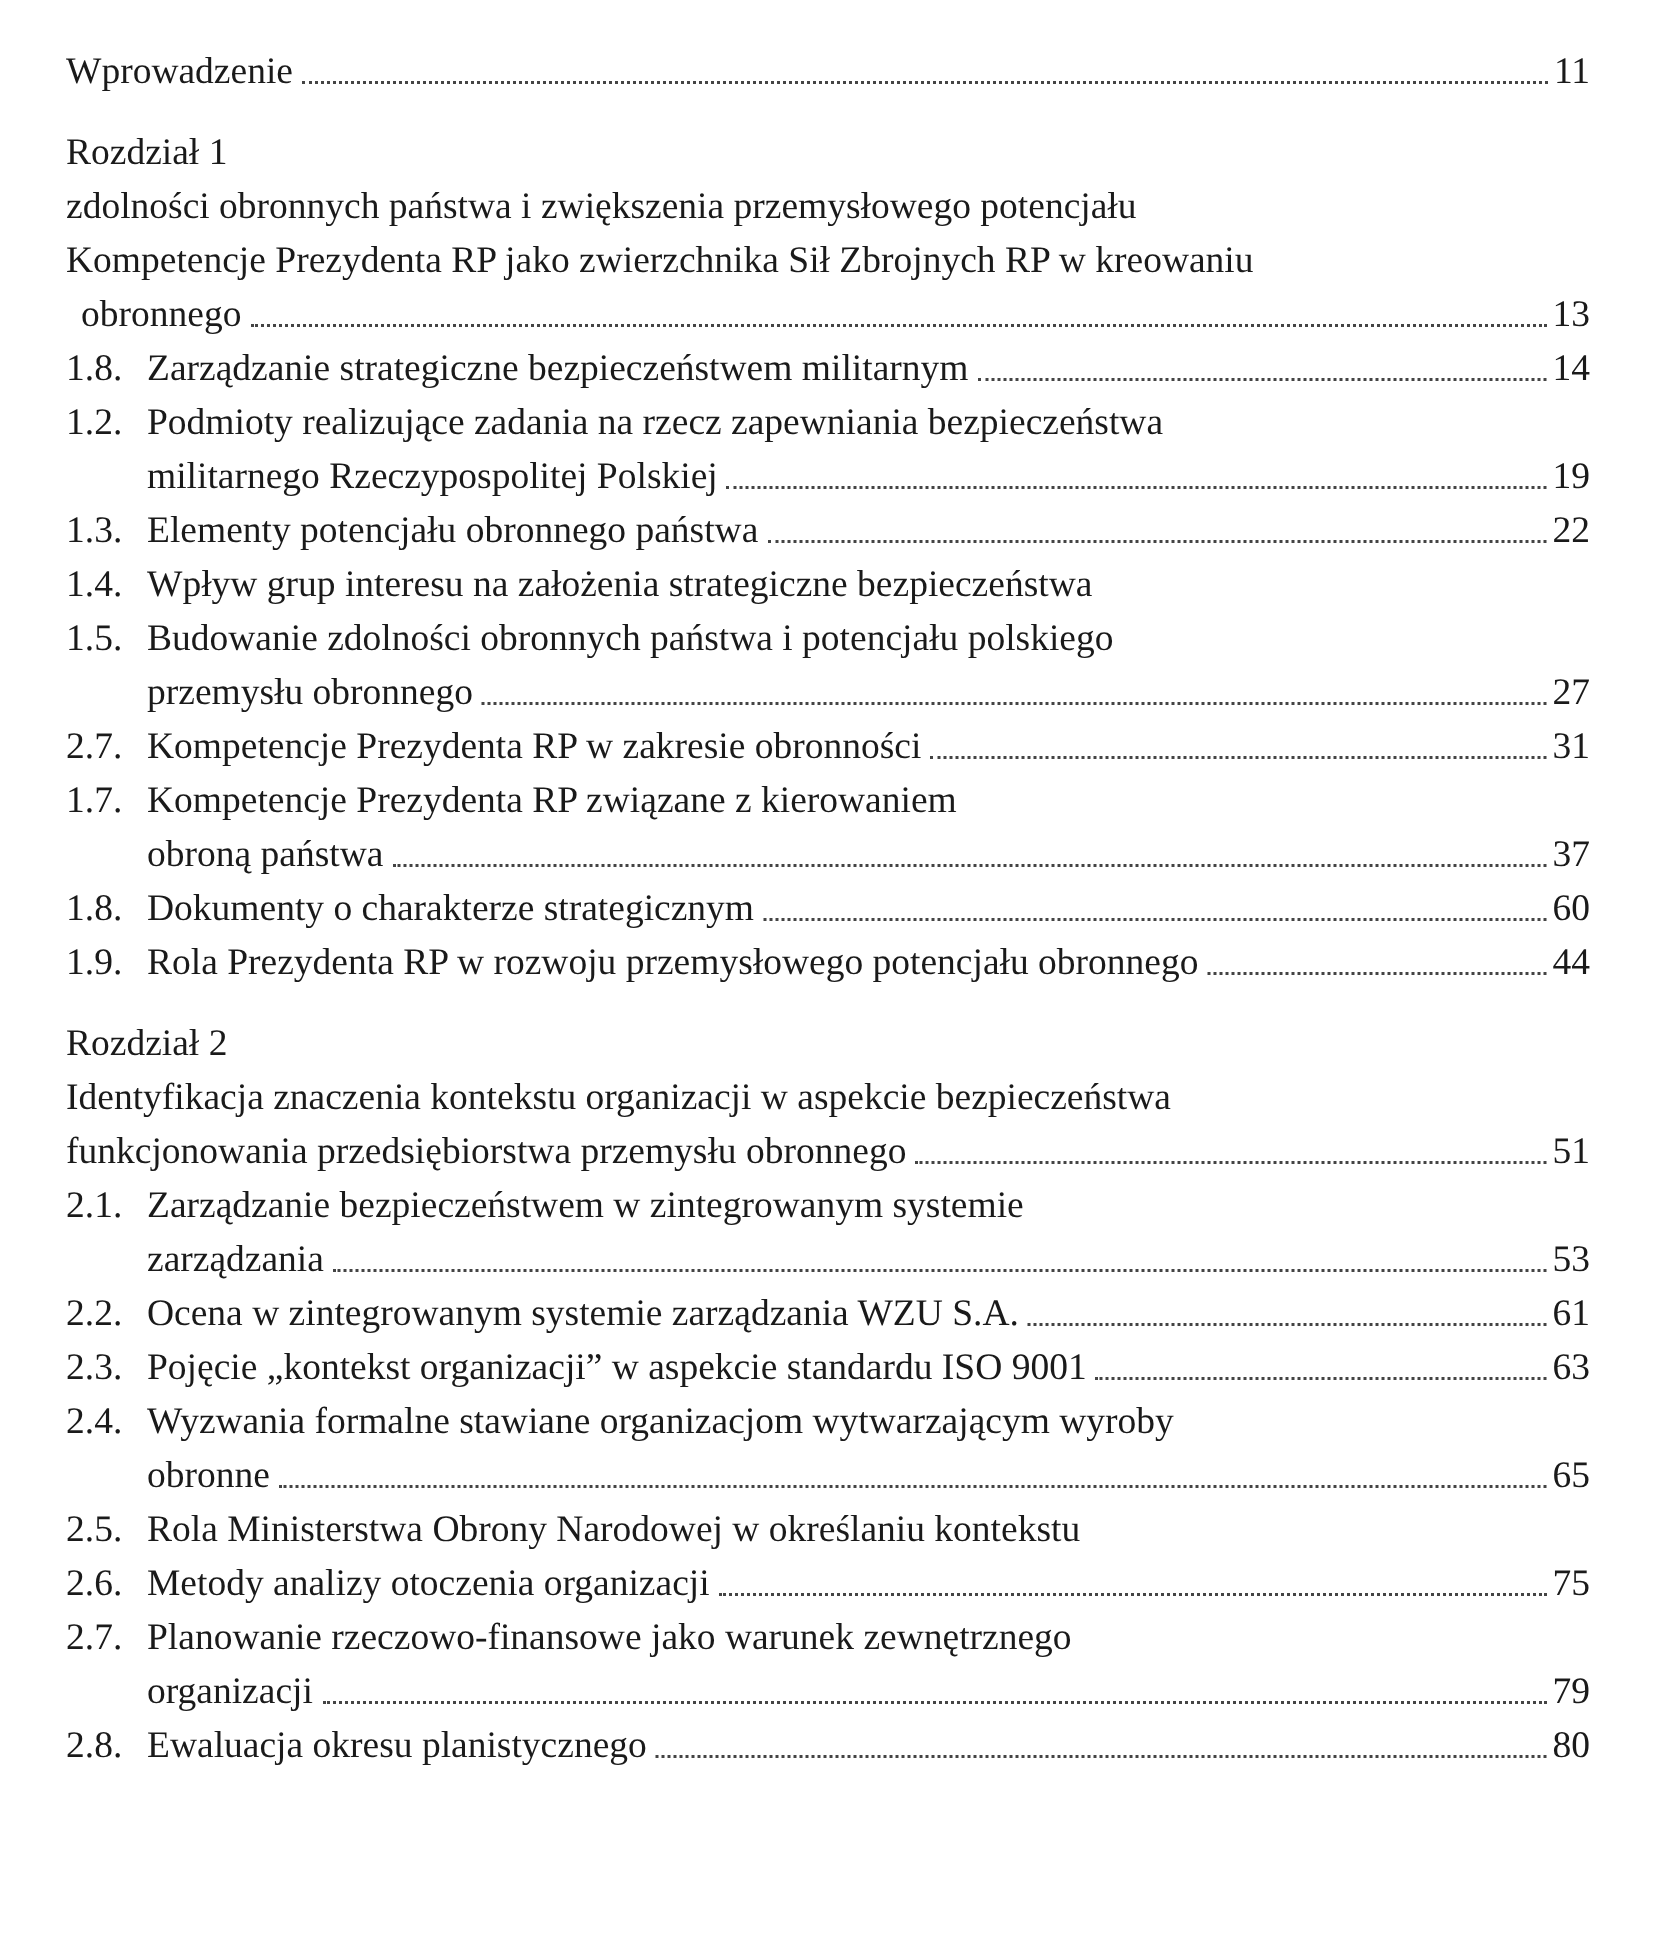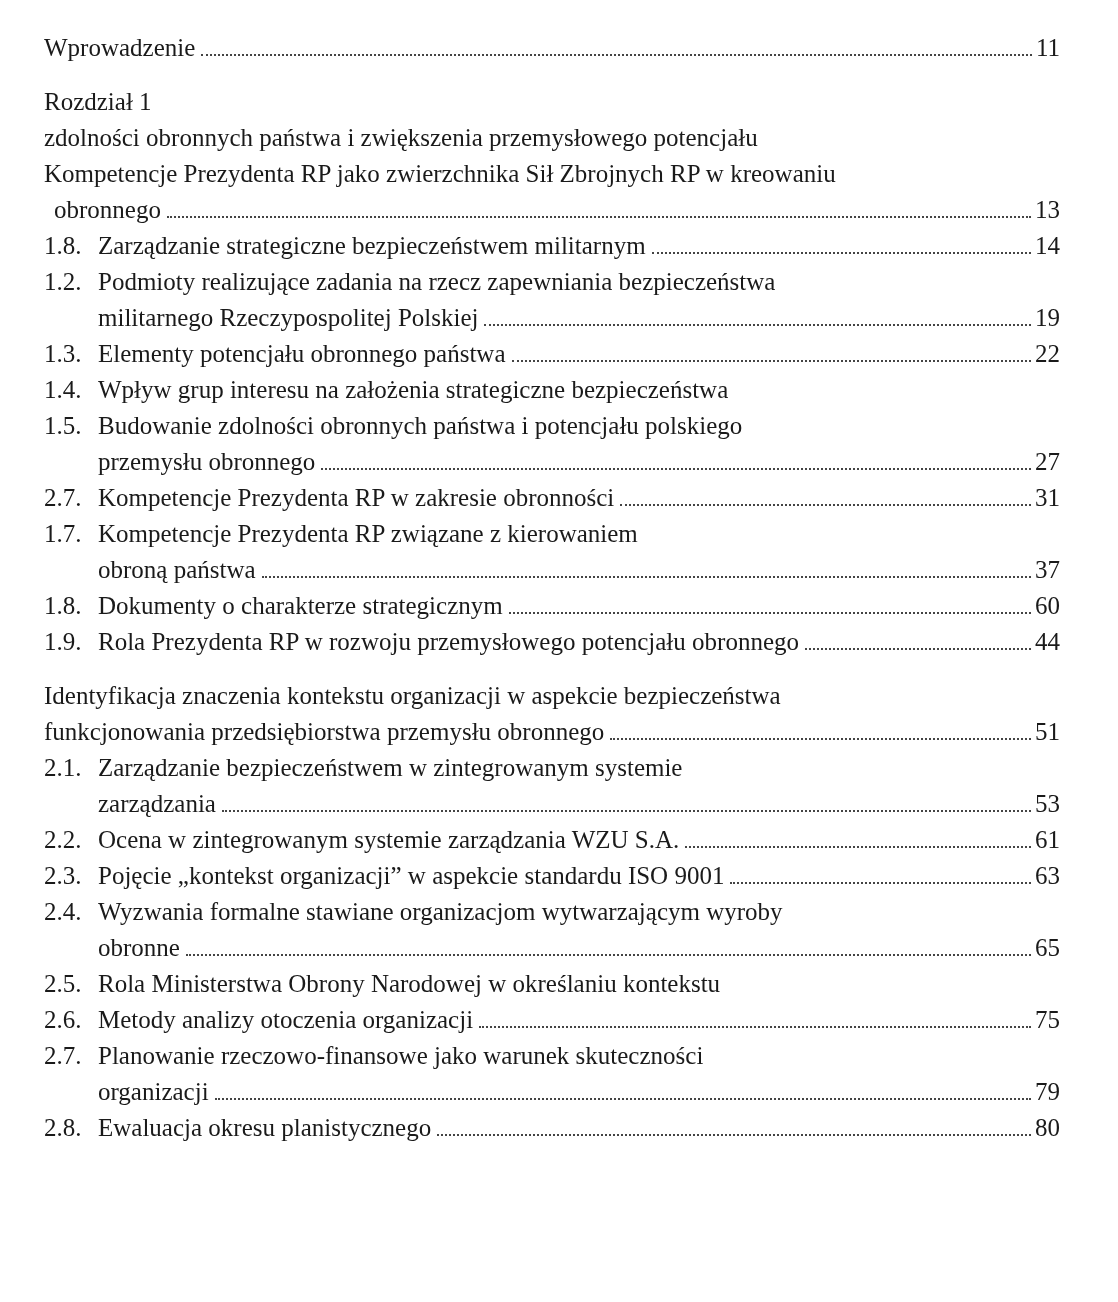--- a/index.html
+++ b/index.html
@@ -105,20 +105,21 @@
           </div>
           <div class="line">
             <span class="num">1.9.</span>
             <span class="label">Rola Prezydenta RP w rozwoju przemysłowego potencjału obronnego</span>
             <span class="leader"></span>
             <span class="page-num">44</span>
           </div>
         </div>
         <div>
           <div class="gap"></div>
+          <div class="chapter-heading">Rozdział 2</div>
           <div class="line">Identyfikacja znaczenia kontekstu organizacji w aspekcie bezpieczeństwa</div>
           <div class="line">
             <span class="label">funkcjonowania przedsiębiorstwa przemysłu obronnego</span>
             <span class="leader"></span>
             <span class="page-num">51</span>
           </div>
           <div class="line">
             <span class="num">2.1.</span>
             <span class="label">Zarządzanie bezpieczeństwem w zintegrowanym systemie</span>
           </div>
@@ -153,21 +154,21 @@
             <span class="label">Rola Ministerstwa Obrony Narodowej w określaniu kontekstu</span>
           </div>
           <div class="line">
             <span class="num">2.6.</span>
             <span class="label">Metody analizy otoczenia organizacji</span>
             <span class="leader"></span>
             <span class="page-num">75</span>
           </div>
           <div class="line">
             <span class="num">2.7.</span>
-            <span class="label">Planowanie rzeczowo-finansowe jako warunek skuteczności</span>
+            <span class="label">Planowanie rzeczowo-finansowe jako warunek zewnętrznego</span>
           </div>
           <div class="line indent">
             <span class="label">organizacji</span>
             <span class="leader"></span>
             <span class="page-num">79</span>
           </div>
           <div class="line">
             <span class="num">2.8.</span>
             <span class="label">Ewaluacja okresu planistycznego</span>
             <span class="leader"></span>

